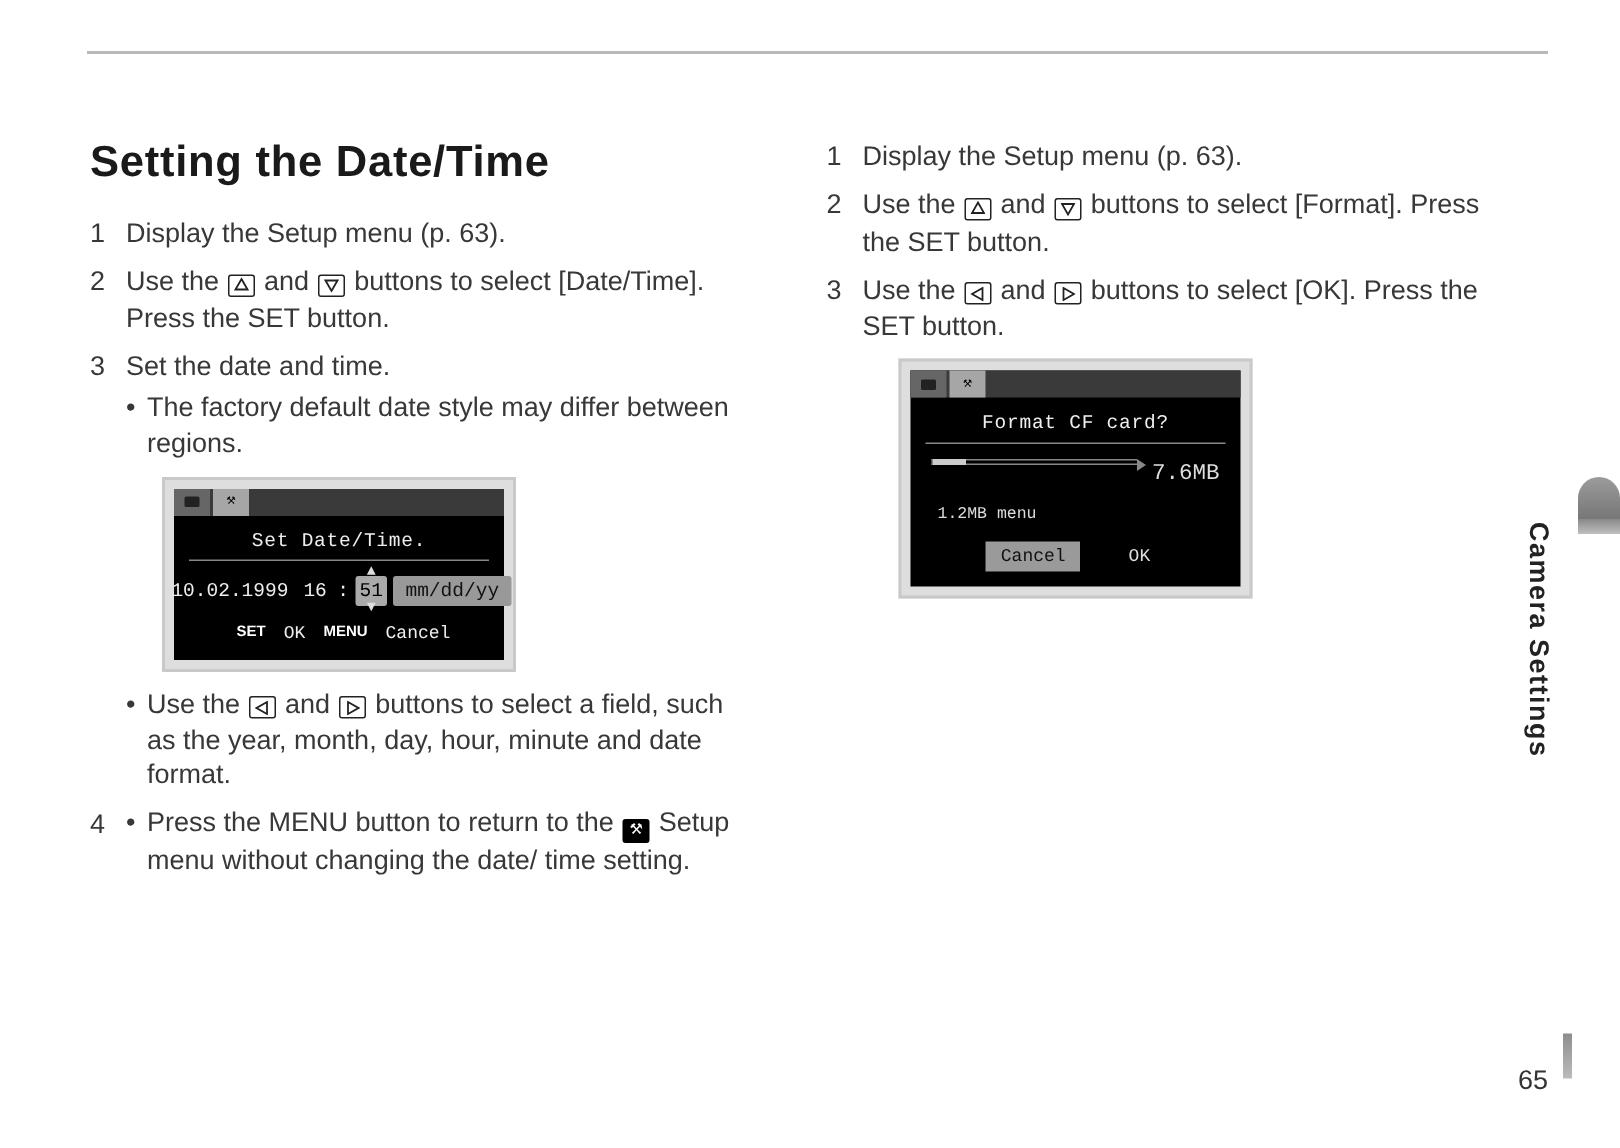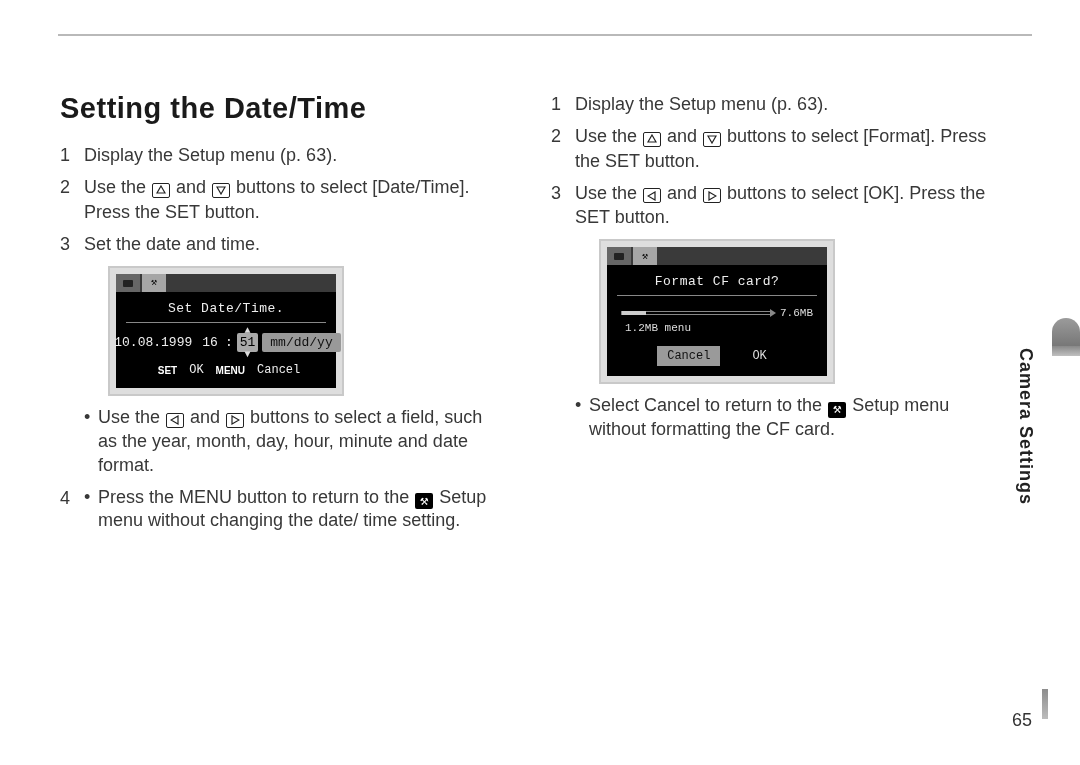--- a/index.html
+++ b/index.html
@@ -32,21 +32,21 @@
   .lcd-title { text-align: center; font-size: 13px; letter-spacing: 0.5px; border-bottom: 1px solid #888; padding-bottom: 4px; margin-bottom: 10px; }
   .lcd-row { display: flex; align-items: center; justify-content: center; gap: 4px; font-size: 13px; margin-bottom: 8px; white-space: nowrap; }
   .lcd-field { padding: 1px 3px; }
   .lcd-field.sel { background: #aaa; color: #000; border-radius: 2px; position: relative; }
   .lcd-arrow-up { position: absolute; top: -9px; left: 50%; transform: translateX(-50%); color: #ddd; font-size: 10px; }
   .lcd-arrow-down { position: absolute; bottom: -9px; left: 50%; transform: translateX(-50%); color: #ddd; font-size: 10px; }
   .lcd-fmt { background: #999; color: #111; padding: 1px 8px; border-radius: 2px; }
   .lcd-footer { text-align: center; font-size: 12px; margin-top: 10px; display: flex; justify-content: center; gap: 6px; align-items: center; }
   .pill { background: #000; color: #fff; border-radius: 8px; padding: 1px 6px; font-size: 10px; font-family: Arial; font-weight: bold; }
   .format-bar-wrap { margin: 8px 4px 10px; }
-  .format-bar-row { display: flex; align-items: center; font-size: 11px; color: #ddd; margin-bottom: 0; }
+  .format-bar-row { display: flex; font-size: 15px; color: #ddd; margin-bottom: 10px; }
   .format-bar { flex: 1; height: 4px; border: 1px solid #888; border-right: none; position: relative; }
   .format-bar-end { width: 0; height: 0; border-top: 4px solid transparent; border-bottom: 4px solid transparent; border-left: 6px solid #888; margin-right: 4px; }
   .format-used { position: absolute; left: 0; top: -1px; bottom: -1px; width: 16%; background: #ccc; }
   .format-btns { display: flex; gap: 22px; justify-content: center; margin-top: 6px; }
   .fbtn { font-size: 12px; padding: 2px 10px; color: #ddd; }
   .fbtn.sel { background: #9a9a9a; color: #111; }
   .side-tab { position: absolute; right: 0; top: 318px; width: 32px; height: 200px; }
   .side-tab-cap { width: 28px; height: 28px; border-radius: 14px 14px 0 0; background: linear-gradient(#9b9b9b, #777); margin-left: 4px; }
   .side-tab-body { width: 28px; background: linear-gradient(to bottom, #888, #c0c0c0); margin-left: 4px; height: 10px; }
   .side-label { position: absolute; right: 44px; top: 348px; writing-mode: vertical-rl; font-weight: bold; font-size: 18px; letter-spacing: 1px; color: #222; }
@@ -71,32 +71,35 @@
                 <path d="M5 1 L9 8 L1 8 Z" fill="none" stroke="#222" stroke-width="1.2"></path>
               </svg>
             </span><span> and </span><span class="icon-tri">
               <svg viewBox="0 0 10 10">
                 <path d="M1 2 L9 2 L5 9 Z" fill="none" stroke="#222" stroke-width="1.2"></path>
               </svg>
             </span><span> buttons to select [Date/Time]. Press the SET button.</span>
         </li>
         <li>
           <span>Set the date and time.</span>
+          <ul class="bullets">
+            <li>The factory default date style may differ between regions.</li>
+          </ul>
 
           <div class="screenshot">
             <div class="shot-outer">
               <div class="lcd">
                 <div class="lcd-tabs">
                   <div class="tab rec"></div>
                   <div class="tab setup active"></div>
                 </div>
                 <div class="lcd-body">
                   <div class="lcd-title">Set Date/Time.</div>
                   <div class="lcd-row">
-                    <span class="lcd-field">10.08.1999</span>
+                    <span class="lcd-field">10.02.1999</span>
                     <span class="lcd-field">16</span>:<span class="lcd-field sel"><span class="lcd-arrow-up">▲</span><span>51</span><span class="lcd-arrow-down">▼</span></span>
                     <span class="lcd-fmt">mm/dd/yy</span>
                   </div>
                   <div class="lcd-footer">
                     <span class="pill">SET</span>
                     <span>OK</span>
                     <span class="pill">MENU</span>
                     <span>Cancel</span>
                   </div>
                 </div>
@@ -174,25 +177,20 @@
                   </div>
                   <div class="format-btns">
                     <span class="fbtn sel">Cancel</span>
                     <span class="fbtn">OK</span>
                   </div>
                 </div>
               </div>
             </div>
           </div>
 
-          <ul class="bullets">
-            <li>
-              <span>Select Cancel to return to the </span><span class="icon-tools">⚒</span><span> Setup menu without formatting the CF card.</span>
-            </li>
-          </ul>
         </li>
       </ol>
     </div>
 
   </div>
 
   <div class="side-tab">
     <div class="side-tab-cap"></div>
     <div class="side-tab-body"></div>
   </div>

